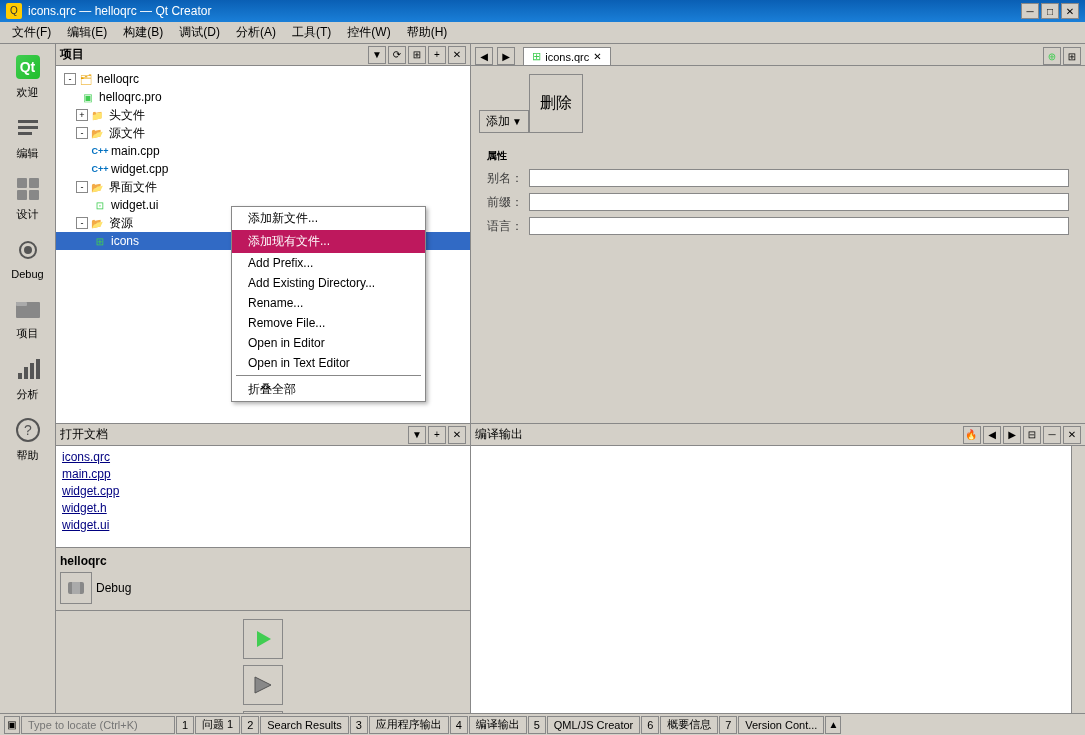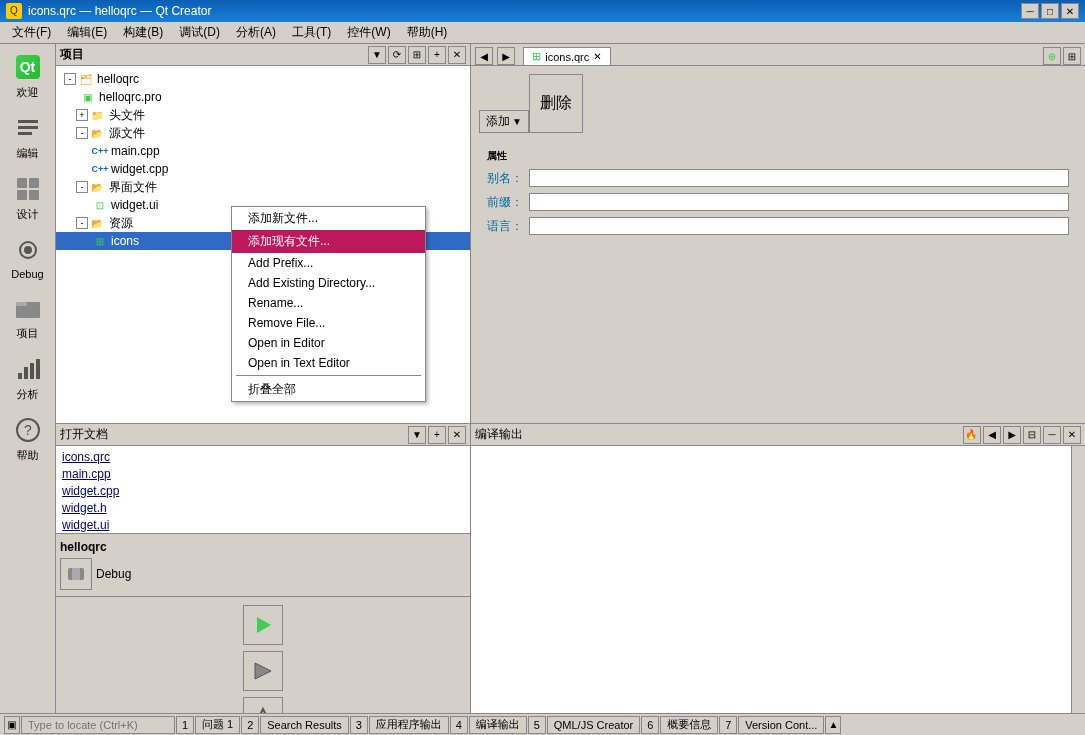--- a/index.html
+++ b/index.html
@@ -272,21 +272,21 @@
     .prop-row {
       display: flex;
       align-items: center;
       margin-bottom: 6px;
     }
     .prop-label {
       width: 36px;
       text-align: right;
       margin-right: 6px;
       font-size: 12px;
-      color: #0369a1;
+      color: #404040;
     }
     .prop-input {
       flex: 1;
       height: 18px;
       border: 1px solid #888;
       background: white;
       font-size: 11px;
       padding: 0 2px;
     }
     #open-docs-panel {
@@ -654,21 +654,21 @@
             </div>
           </div>
         </div>
       </div>
     </div>
 
     <div id="bottom-row">
 
       <div id="bottom-left">
 
-        <div id="open-docs-panel" style="height:110px;">
+        <div id="open-docs-panel" style="height:124px;">
           <div id="open-docs-toolbar">
             <span class="panel-title">打开文档</span>
             <div style="display:flex;gap:2px;">
               <div class="tb-icon">▼</div>
               <div class="tb-icon">+</div>
               <div class="tb-icon">✕</div>
             </div>
           </div>
           <div id="open-docs-list">
             <div class="doc-item">icons.qrc</div>

